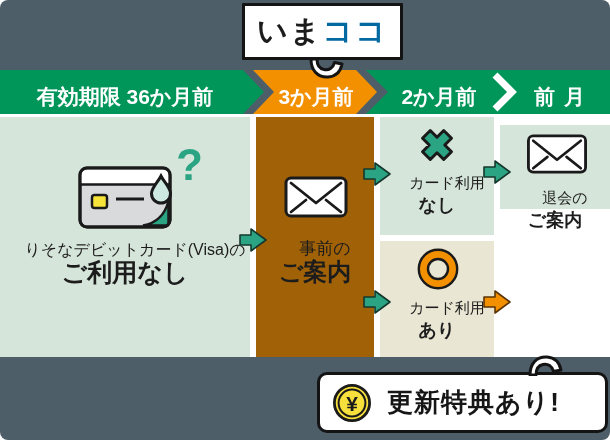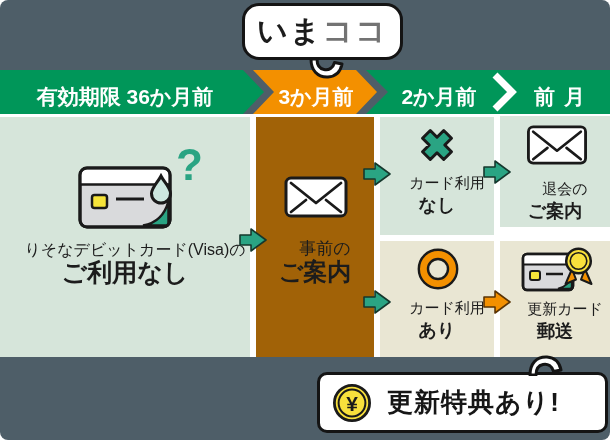--- a/index.html
+++ b/index.html
@@ -24,25 +24,25 @@
   .c-beige{background:#e9e6d3;}
   .cell .t1{position:absolute;left:0;width:100%;text-align:center;font-size:15px;line-height:17px;white-space:nowrap;padding-left:10px;}
   .cell .t2{position:absolute;left:0;width:100%;text-align:center;font-weight:700;font-size:18px;line-height:25px;white-space:nowrap;}
   .cell1-t1{font-size:16px !important;}
   .cell1-t2{font-size:25px !important;}
   .cell2-t1{font-size:17px !important;}
   .cell2-t2{font-size:24px !important;}
   
   .bubble{
     left:242px;top:3px;width:161px;height:57px;background:#ffffff;
-    border:3.5px solid #141414;border-radius:17px;box-sizing:border-box;
+    border:3.5px solid #141414;border-radius:1px;box-sizing:border-box;
     display:flex;align-items:center;justify-content:center;z-index:6;
     font-weight:700;font-size:30px;letter-spacing:2px;white-space:nowrap;
   }
-  .bubble .oj{color:#737373;}
+  .bubble .oj{color:#0369a1;}
   
   .badge{
     left:317px;top:372px;width:291px;height:61px;background:#ffffff;
     border:3.5px solid #141414;border-radius:10px;box-sizing:border-box;
     display:flex;align-items:center;z-index:6;padding-left:12px;
   }
   .badge-label{font-weight:700;font-size:26px;letter-spacing:1px;margin-left:15px;white-space:nowrap;color:#161616;}
   .z5{z-index:5;} .z7{z-index:7;}
 </style>
 </head>
@@ -100,59 +100,40 @@
   <div class="cell c-green" style="left:380px;top:117px;width:114px;height:118px;">
     <svg class="abs" style="left:34px;top:5px;" width="46" height="46" viewBox="0 0 46 46">
       <g transform="rotate(45 23 23)">
         <path d="M17.5,8 h11 v9.5 h9.5 v11 h-9.5 v9.5 h-11 v-9.5 H8 v-11 h9.5 Z" fill="#2aa483" stroke="#1a1a1a" stroke-width="3" stroke-linejoin="round"></path>
       </g>
     </svg>
     <div class="t1" style="top:57px;">カード利用</div>
     <div class="t2" style="top:76px;">なし</div>
   </div>
 
-  <div class="cell c-green" style="left:500px;top:116px;width:110px;height:111px;">
+  <div class="cell c-green" style="left:500px;top:125px;width:110px;height:84px;">
     <svg class="abs" style="left:26px;top:9px;" width="62" height="40" viewBox="0 0 64 42">
       <rect x="2" y="2" width="60" height="38" rx="5" fill="#ffffff" stroke="#1a1a1a" stroke-width="3"></rect>
       <path d="M7,7 L32,27 L57,7" fill="none" stroke="#1a1a1a" stroke-width="2.8" stroke-linecap="round" stroke-linejoin="round"></path>
       <path d="M7,36 L22,24 M57,36 L42,24" fill="none" stroke="#1a1a1a" stroke-width="2.8" stroke-linecap="round"></path>
     </svg>
     <div class="t1" style="top:64px;">退会の</div>
     <div class="t2" style="top:83px;">ご案内</div>
   </div>
 
   <div class="cell c-beige" style="left:380px;top:241px;width:114px;height:116px;">
     <svg class="abs" style="left:33px;top:3px;" width="50" height="50" viewBox="0 0 50 50">
       <circle cx="25" cy="25" r="14.5" fill="none" stroke="#f39000" stroke-width="9"></circle>
       <circle cx="25" cy="25" r="19.2" fill="none" stroke="#1a1a1a" stroke-width="2.4"></circle>
       <circle cx="25" cy="25" r="10" fill="none" stroke="#1a1a1a" stroke-width="2.4"></circle>
     </svg>
     <div class="t1" style="top:58px;">カード利用</div>
     <div class="t2" style="top:77px;">あり</div>
   </div>
 
-  <div class="cell c-beige" style="left:500px;top:241px;width:110px;height:116px;">
-    <svg class="abs" style="left:21px;top:5px;" width="74" height="48" viewBox="0 0 74 48">
-      <rect x="2" y="8" width="50" height="36" rx="4" fill="#d9dadc" stroke="#1a1a1a" stroke-width="2.5"></rect>
-      <path d="M6,9.2 h42 q2.8,0 2.8,2.8 v6 H3.2 v-6 q0,-2.8 2.8,-2.8 Z" fill="#ffffff"></path>
-      <line x1="3" y1="18.5" x2="51" y2="18.5" stroke="#1a1a1a" stroke-width="2"></line>
-      <rect x="2" y="8" width="50" height="36" rx="4" fill="none" stroke="#1a1a1a" stroke-width="2.5"></rect>
-      <rect x="9" y="25" width="10" height="9" rx="2" fill="#f6e43a" stroke="#1a1a1a" stroke-width="2"></rect>
-      <line x1="25" y1="28" x2="42" y2="28" stroke="#1a1a1a" stroke-width="2.5"></line>
-      <path d="M37,42.8 L48.5,42.8 Q50.8,42.8 50.8,40.5 L50.8,30 Q47,40.5 37,42.8 Z" fill="#2aa483" stroke="#1a1a1a" stroke-width="2"></path>
-      <g>
-        <path d="M51,23 L44.5,38 L55,33.5 Z" fill="#f39000" stroke="#1a1a1a" stroke-width="2" stroke-linejoin="round"></path>
-        <path d="M64,23 L70.5,38 L60,33.5 Z" fill="#f39000" stroke="#1a1a1a" stroke-width="2" stroke-linejoin="round"></path>
-        <circle cx="57.5" cy="15" r="12.3" fill="#f8e03c" stroke="#1a1a1a" stroke-width="2.5"></circle>
-        <circle cx="57.5" cy="15" r="8.3" fill="none" stroke="#1a1a1a" stroke-width="1.6"></circle>
-      </g>
-    </svg>
-    <div class="t1" style="top:59px;">更新カード</div>
-    <div class="t2" style="top:78px;">郵送</div>
-  </div>
 
   <svg class="abs z5" style="left:238px;top:226px;" width="30" height="28" viewBox="0 0 30 28">
     <path d="M2,9 H13 V3 L28,14 L13,25 V19 H2 Z" fill="#2aa483" stroke="#15382d" stroke-width="1.6" stroke-linejoin="round"></path>
   </svg>
   <svg class="abs z5" style="left:362px;top:160px;" width="30" height="28" viewBox="0 0 30 28">
     <path d="M2,9 H13 V3 L28,14 L13,25 V19 H2 Z" fill="#2aa483" stroke="#15382d" stroke-width="1.6" stroke-linejoin="round"></path>
   </svg>
   <svg class="abs z5" style="left:362px;top:288px;" width="30" height="28" viewBox="0 0 30 28">
     <path d="M2,9 H13 V3 L28,14 L13,25 V19 H2 Z" fill="#2aa483" stroke="#15382d" stroke-width="1.6" stroke-linejoin="round"></path>
   </svg>

